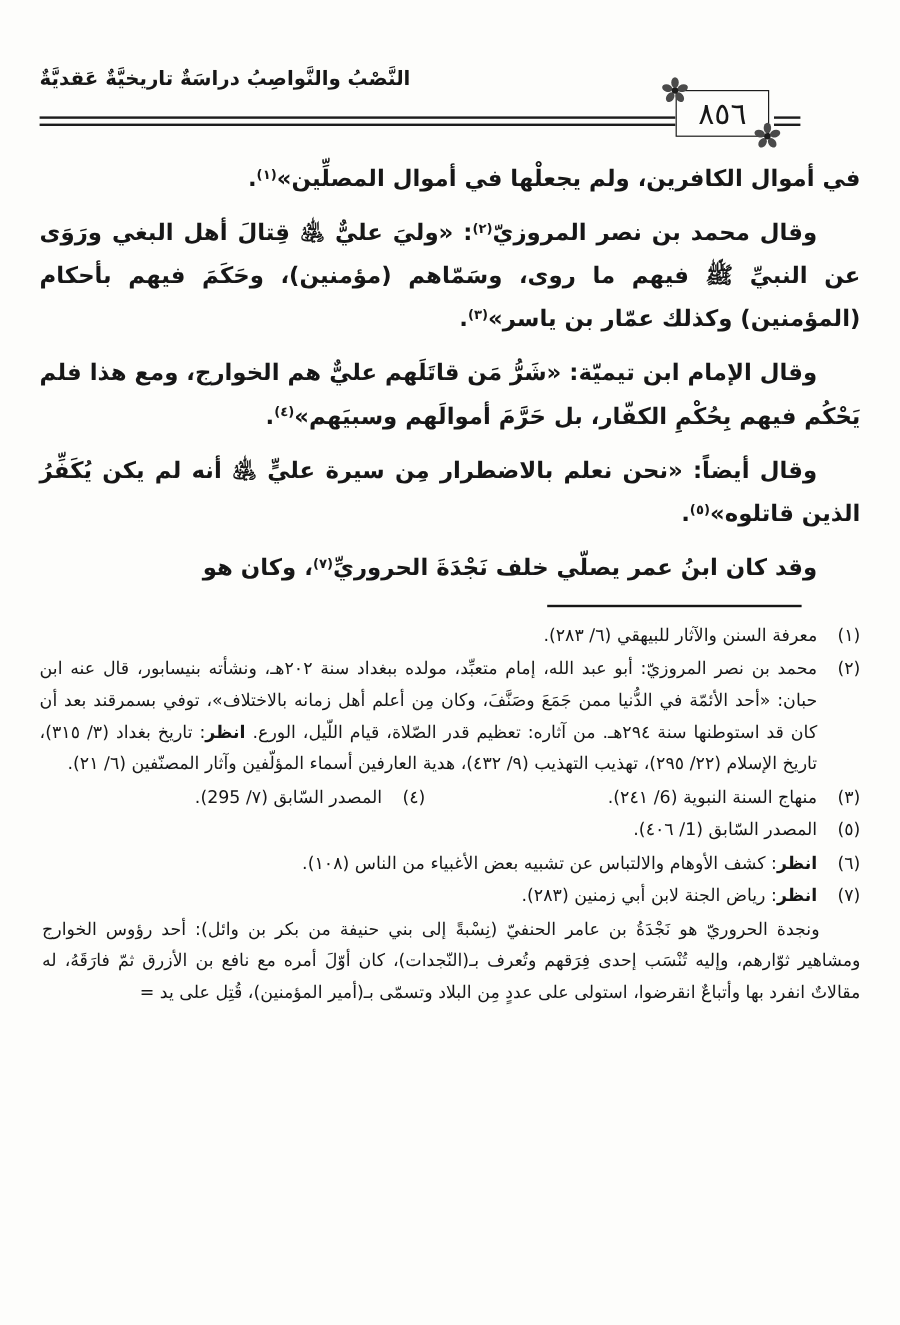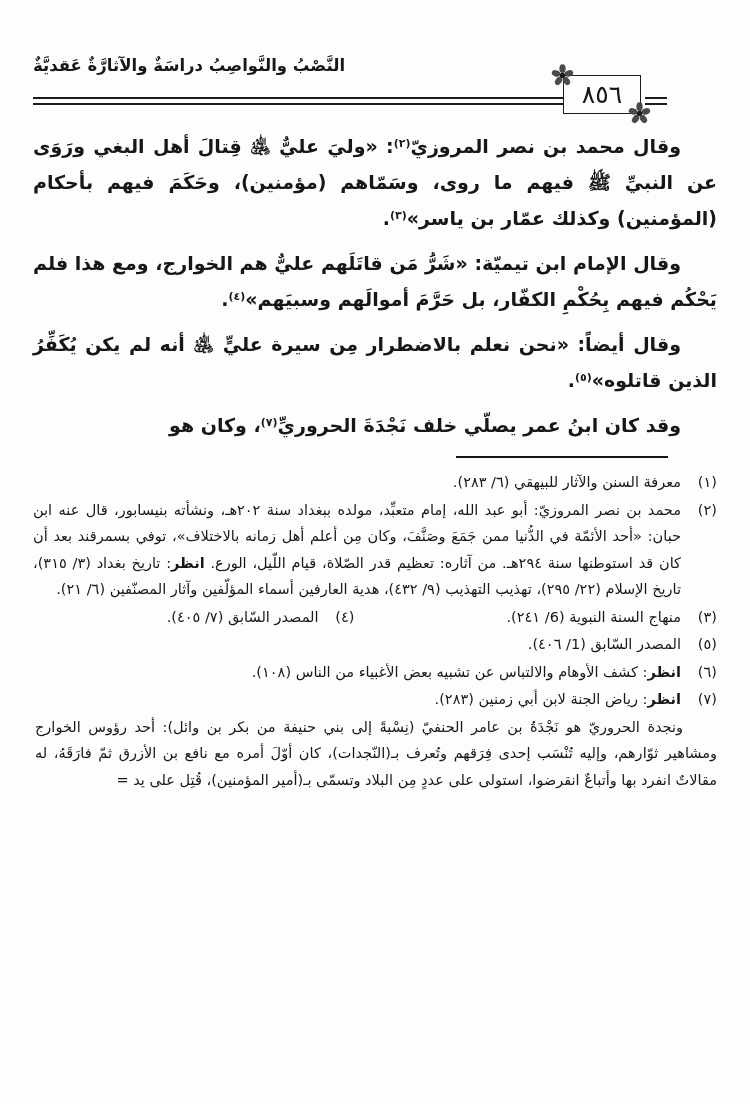--- a/index.html
+++ b/index.html
@@ -61,21 +61,21 @@
     text-align:justify;text-indent:34px;font-weight:400;
   }
   .fns b{font-weight:700;}
 </style>
 </head>
 <body>
 
 <div class="page">
 
   <div class="header">
-    <div class="header-title">النَّصْبُ والنَّواصِبُ دراسَةٌ والآثارَّةٌ عَقديَّةٌ</div>
+    <div class="header-title">النَّصْبُ والنَّواصِبُ دراسَةٌ تاريخيَّةٌ عَقديَّةٌ</div>
 
     <div class="rule rule-main"></div>
     <div class="rule rule-right"></div>
 
     <div class="pagebox">
       <span>٨٥٦</span>
     </div>
 
     <svg class="flower flower-tl" viewBox="0 0 24 24">
       <g fill="#4a4a4a">
@@ -94,20 +94,21 @@
         <ellipse cx="12" cy="5.5" rx="3" ry="4.2" transform="rotate(144 12 12)"></ellipse>
         <ellipse cx="12" cy="5.5" rx="3" ry="4.2" transform="rotate(216 12 12)"></ellipse>
         <ellipse cx="12" cy="5.5" rx="3" ry="4.2" transform="rotate(288 12 12)"></ellipse>
         <circle cx="12" cy="12" r="2.6" fill="#1d1d1d"></circle>
       </g>
     </svg>
   </div>
 
   <div class="content">
 
+    <p class="body-par first supify">في أموال الكافرين، ولم يجعلْها في أموال المصلِّين»<sup>(١)</sup>.</p>
     <p class="body-par indent supify">وقال محمد بن نصر المروزيّ<sup>(٢)</sup>: «وليَ عليٌّ ﵁ قِتالَ أهل البغي ورَوَى عن النبيِّ ﷺ فيهم ما روى، وسَمّاهم (مؤمنين)، وحَكَمَ فيهم بأحكام (المؤمنين) وكذلك عمّار بن ياسر»<sup>(٣)</sup>.</p>
     <p class="body-par indent supify">وقال الإمام ابن تيميّة: «شَرُّ مَن قاتَلَهم عليٌّ هم الخوارج، ومع هذا فلم يَحْكُم فيهم بِحُكْمِ الكفّار، بل حَرَّمَ أموالَهم وسبيَهم»<sup>(٤)</sup>.</p>
     <p class="body-par indent supify">وقال أيضاً: «نحن نعلم بالاضطرار مِن سيرة عليٍّ ﵁ أنه لم يكن يُكَفِّرُ الذين قاتلوه»<sup>(٥)</sup>.</p>
     <p class="body-par indent supify">وقد كان ابنُ عمر يصلّي خلف نَجْدَةَ الحروريِّ<sup>(٧)</sup>، وكان هو</p>
 
     <div class="fnsep"></div>
 
     <div class="fns">
 
       <div class="fn-row">
@@ -120,21 +121,21 @@
         <span class="fn-text seebold">محمد بن نصر المروزيّ: أبو عبد الله، إمام متعبِّد، مولده ببغداد سنة ٢٠٢هـ، ونشأته بنيسابور، قال عنه ابن حبان: «أحد الأئمّة في الدُّنيا ممن جَمَعَ وصَنَّفَ، وكان مِن أعلم أهل زمانه بالاختلاف»، توفي بسمرقند بعد أن كان قد استوطنها سنة ٢٩٤هـ. من آثاره: تعظيم قدر الصّلاة، قيام اللّيل، الورع. <b>انظر</b>: تاريخ بغداد (٣/ ٣١٥)، تاريخ الإسلام (٢٢/ ٢٩٥)، تهذيب التهذيب (٩/ ٤٣٢)، هدية العارفين أسماء المؤلّفين وآثار المصنّفين (٦/ ٢١).</span>
       </div>
 
       <div class="fn-pair">
         <span class="half-r">
           <span class="fn-num">(٣)</span>
           <span class="fn-text seebold">منهاج السنة النبوية (6/ ٢٤١).</span>
         </span>
         <span class="half-l">
           <span class="fn-num">(٤)</span>
-          <span class="fn-text seebold">المصدر السّابق (٧/ ٤٠٥).</span>
+          <span class="fn-text seebold">المصدر السّابق (٧/ 295).</span>
         </span>
       </div>
 
       <div class="fn-row">
         <span class="fn-num">(٥)</span>
         <span class="fn-text seebold">المصدر السّابق (1/ ٤٠٦).</span>
       </div>
 
       <div class="fn-row">
         <span class="fn-num">(٦)</span>

